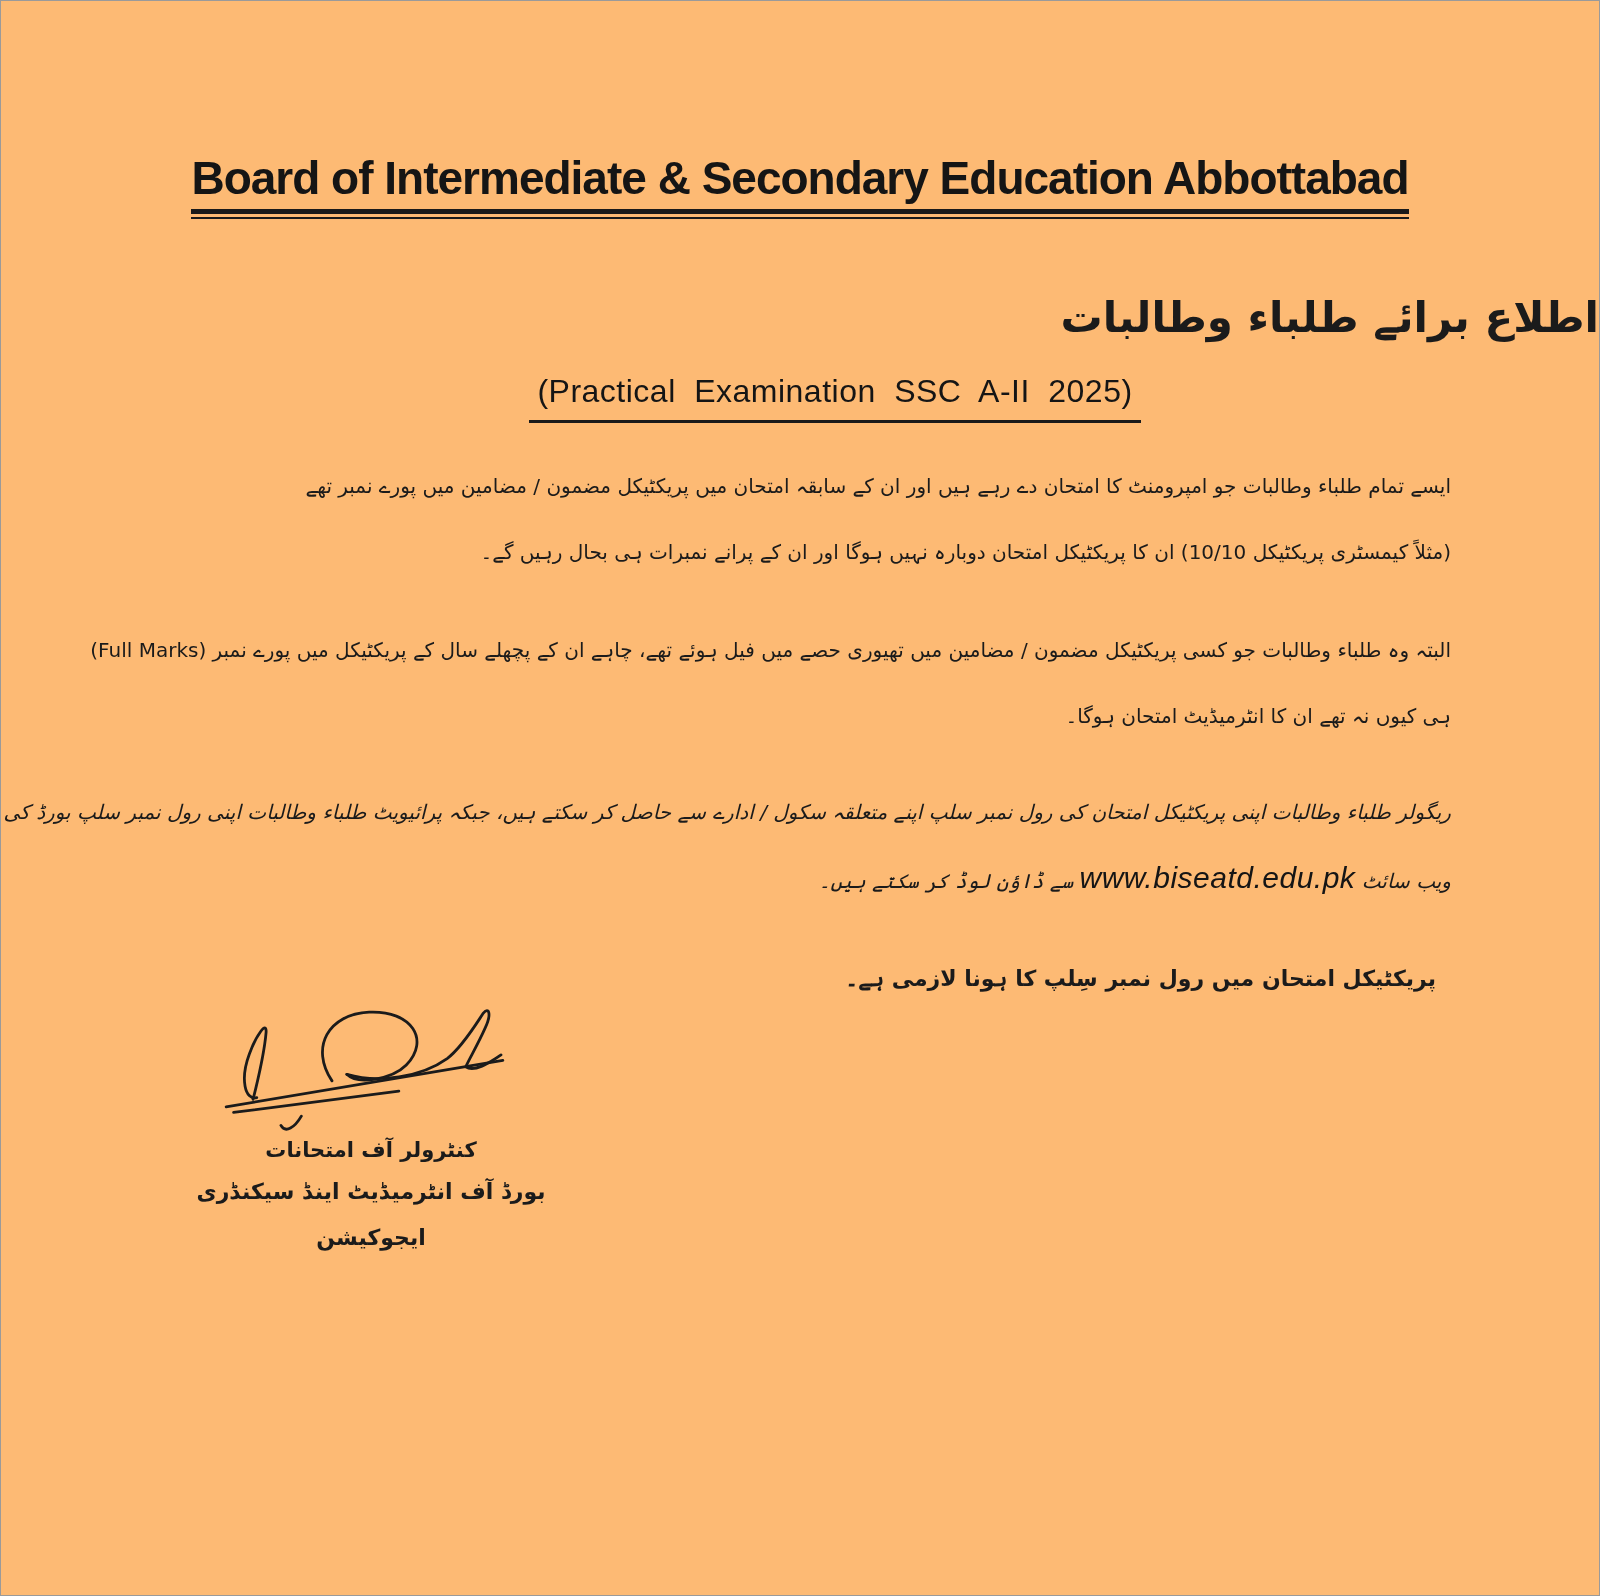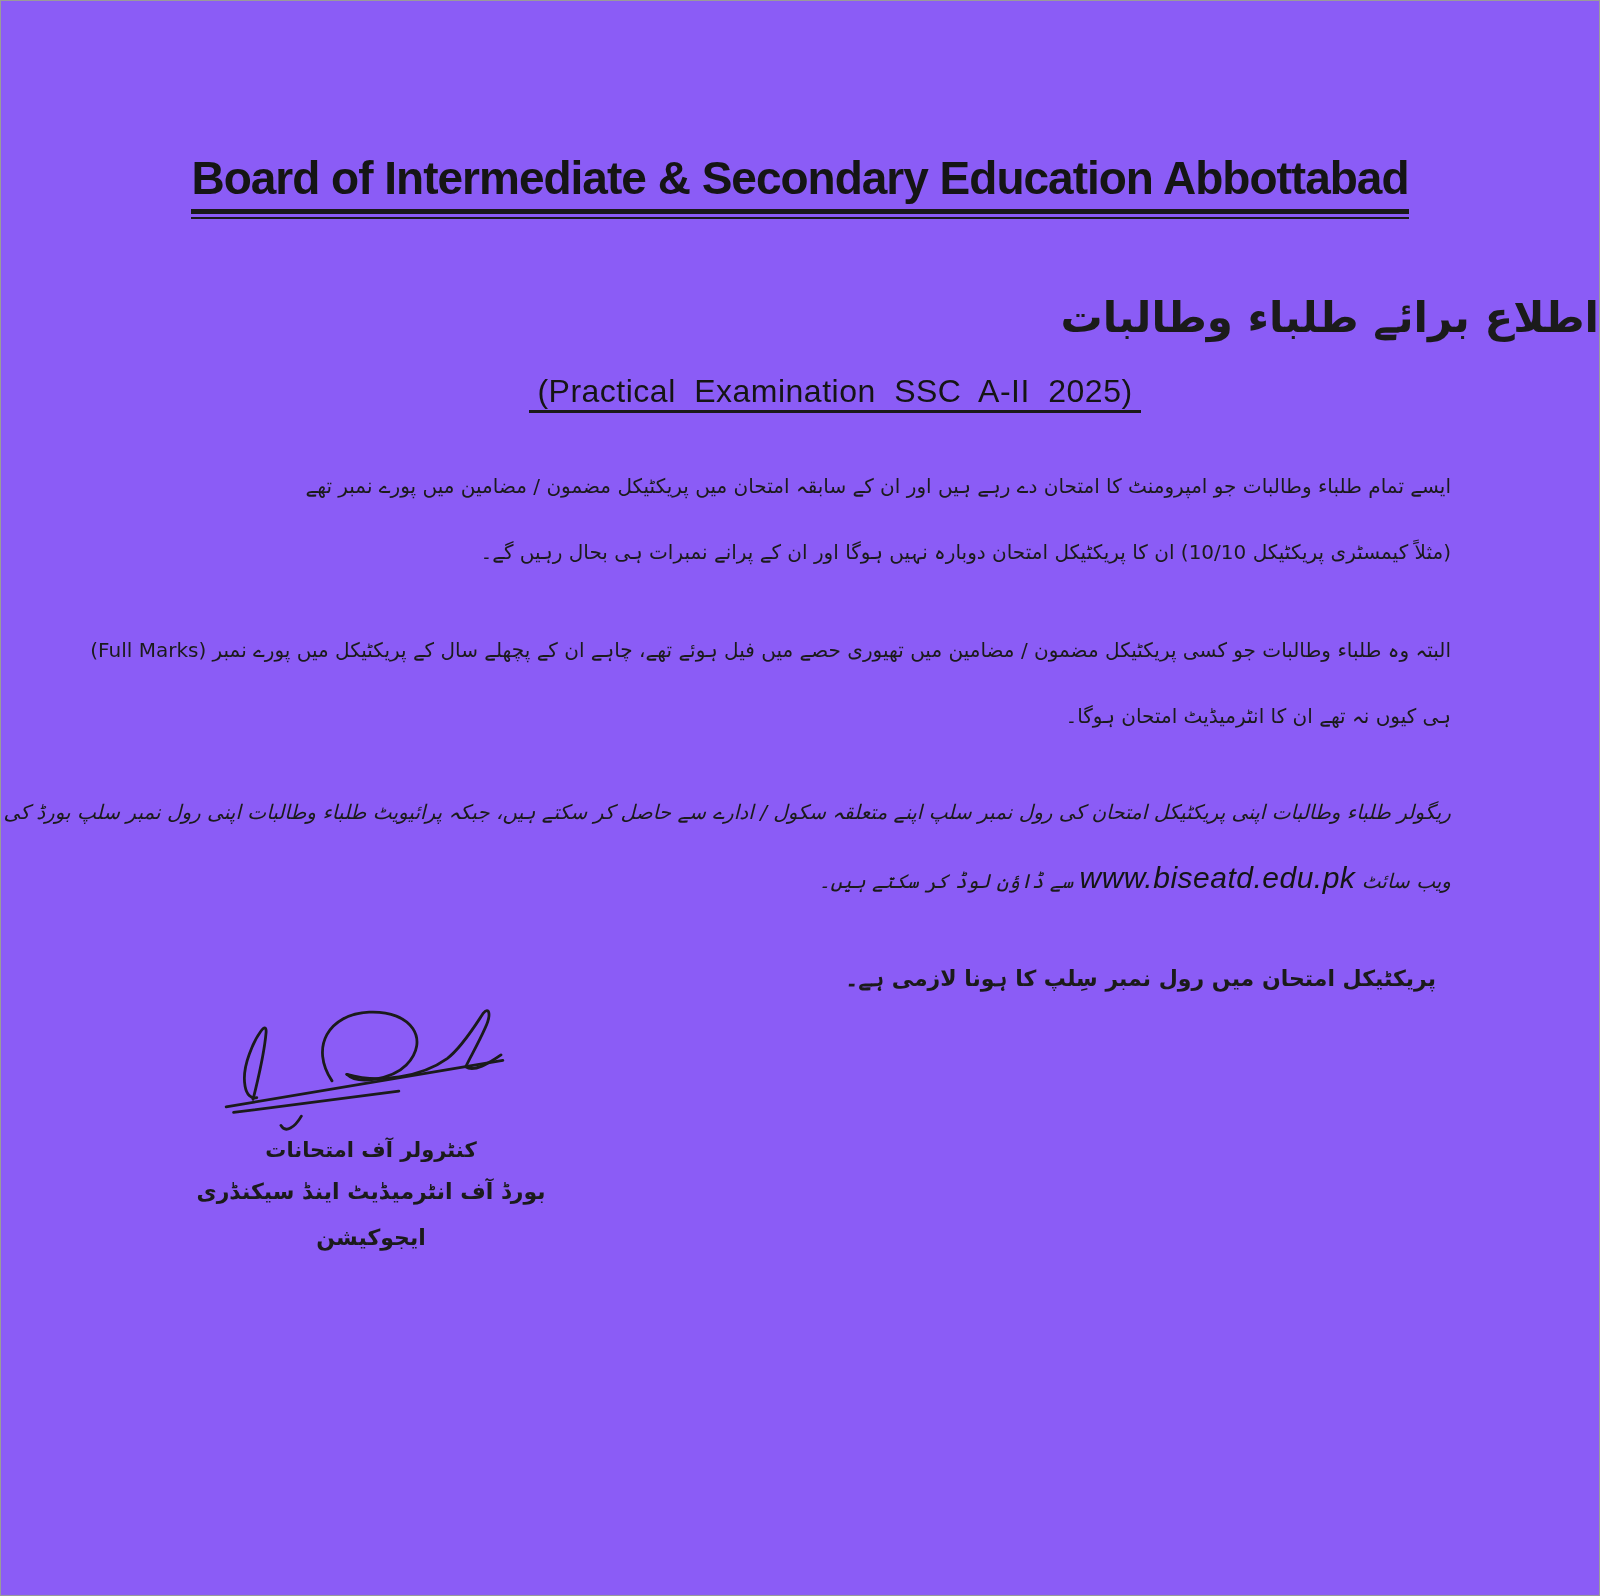--- a/index.html
+++ b/index.html
@@ -3,21 +3,21 @@
 <meta charset="utf-8">
 <style>
   * { box-sizing: border-box; }
   body { margin: 0; background: #e8e8e8; }
 
   .page {
     position: relative;
     width: 1600px;
     height: 1596px;
     margin: 0 auto;
-    background: #8b5cf6;
+    background: #fdba74;
     border: 1px solid #9a9a9a;
     color: #1b1b1b;
     font-family: "Liberation Sans", sans-serif;
     overflow: hidden;
   }
 
   
   .header { position: absolute; top: 150px; left: 0; width: 100%; text-align: center; }
   .header-inner { display: inline-block; }
   .main-title {
@@ -45,21 +45,21 @@
   }
 
   
   .subtitle-wrap { position: absolute; top: 372px; left: 0; width: 100%; text-align: center; }
   .subtitle {
     display: inline-block;
     margin-left: 70px;
     font-size: 32px;
     word-spacing: 9px;
     letter-spacing: 0.5px;
-    padding: 0 8px 0 8px;
+    padding: 0 8px 10px 8px;
     border-bottom: 3px solid #1a1a1a;
     color: #151515;
   }
 
   
   .para {
     position: absolute; right: 148px; left: 30px;
     text-align: right; font-size: 20px;
   }
   .para .line { line-height: 66px; white-space: nowrap; direction: rtl; text-align: right; }

